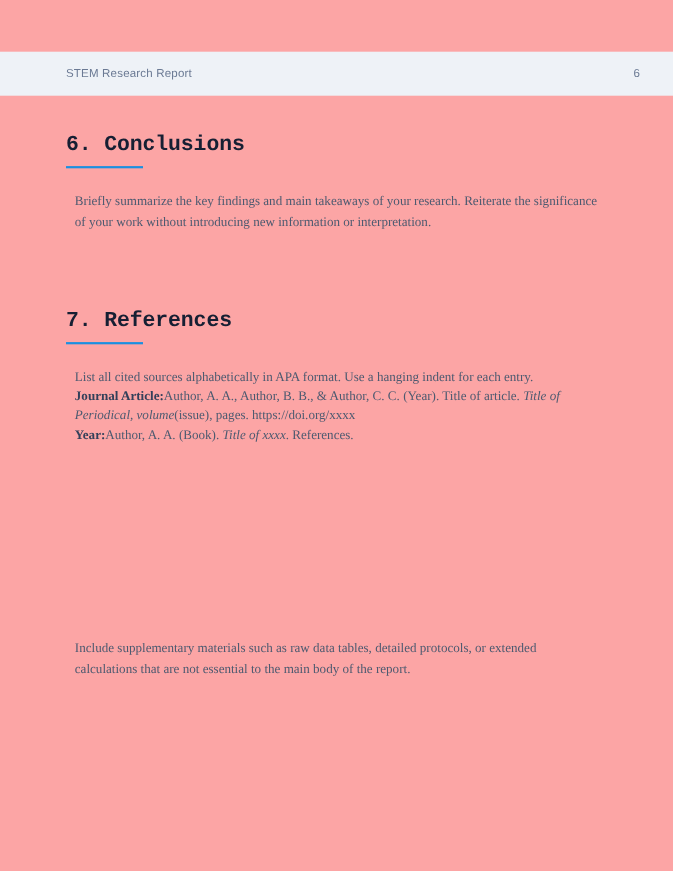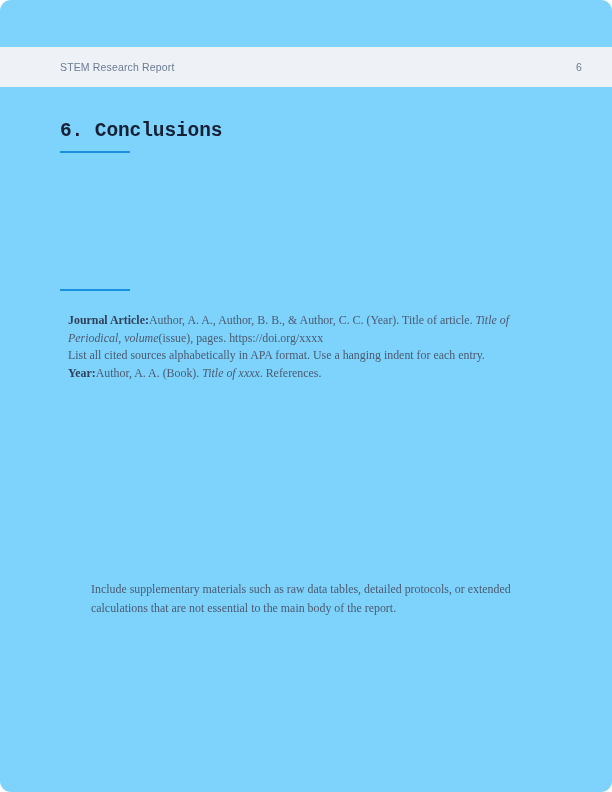--- a/index.html
+++ b/index.html
@@ -14,22 +14,21 @@
     overflow: hidden;
     font-family: "Liberation Sans", sans-serif;
     -webkit-font-smoothing: antialiased;
   }
 
   .page {
     position: absolute;
     left: 0; top: 0;
     width: 612px;
     height: 792px;
-    background: #7dd3fc;
-    border-radius: 11px;
+    background: #fca5a5;
   }
 
   
   .header-band {
     position: absolute;
     left: 0;
     top: 47px;
     width: 612px;
     height: 40px;
     background: #eef2f7;
@@ -145,49 +144,52 @@
   .sec-appendix {
     position: absolute;
     left: 60px;
     top: 473px;
     width: 492px;
   }
   .sec-appendix .body-wrap {
     padding-left: 8px;
     padding-top: 20px;
     width: 478px;
-    margin-left: 23px;
   }
 </style>
 </head>
 <body>
 
 <div class="page">
 
   <div class="header-band">
     <span class="header-title">STEM Research Report</span>
     <span class="header-pageno">6</span>
   </div>
 
   <div class="content">
 
     <div class="section sec-conclusions">
       <h2 class="sec-heading">
         <span>6. Conclusions</span>
         <span class="rule"></span>
       </h2>
+      <div class="body-wrap">
+        <p class="body-text">Briefly summarize the key findings and main takeaways of your research. Reiterate the significance of your work without introducing new information or interpretation.</p>
+      </div>
     </div>
 
     <div class="section sec-references">
       <h2 class="sec-heading">
+        <span>7. References</span>
         <span class="rule"></span>
       </h2>
       <div class="body-wrap">
+        <p class="ref-block ref-intro">List all cited sources alphabetically in APA format. Use a hanging indent for each entry.</p>
         <p class="ref-block"><span class="lbl">Journal Article:</span><span>Author, A. A., Author, B. B., &amp; Author, C. C. (Year). Title of article. </span><span class="ital">Title of Periodical, volume</span><span>(issue), pages. https://doi.org/xxxx</span></p>
-        <p class="ref-block ref-intro">List all cited sources alphabetically in APA format. Use a hanging indent for each entry.</p>
         <p class="ref-block"><span class="lbl">Year:</span><span>Author, A. A. (Book). </span><span class="ital">Title of xxxx</span><span>. References.</span></p>
       </div>
     </div>
 
     <div class="section sec-appendix">
       <div class="body-wrap">
         <p class="body-text">Include supplementary materials such as raw data tables, detailed protocols, or extended calculations that are not essential to the main body of the report.</p>
       </div>
     </div>
 

